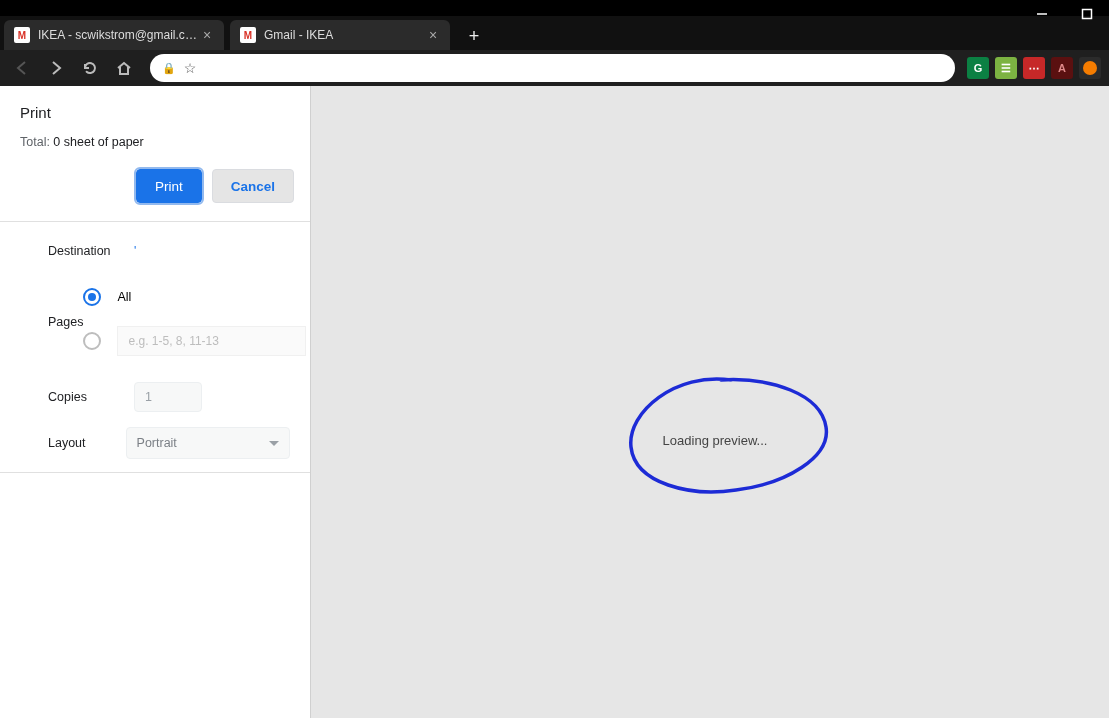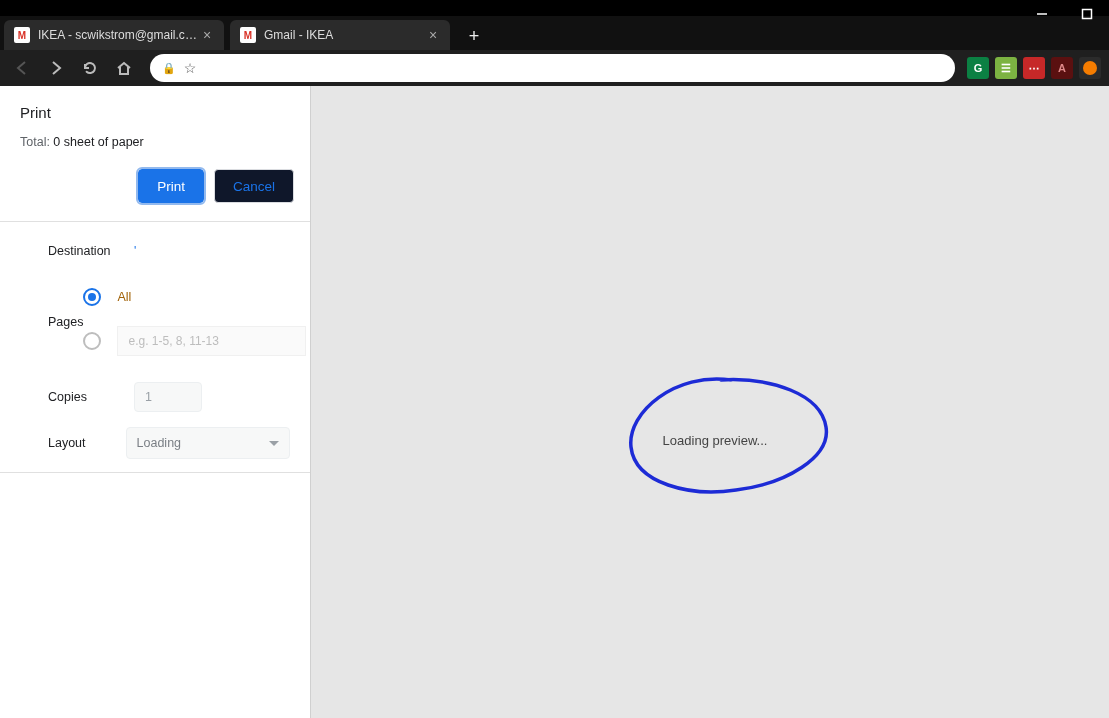--- a/index.html
+++ b/index.html
@@ -41,36 +41,36 @@
 
   
   .print-sidebar { width: 311px; height: 100%; background: #fff; border-right: 1px solid #d0d0d0; display: flex; flex-direction: column; font-size: 13px; color: #5f6368; }
   .ps-head { padding: 18px 20px 10px 20px; }
   .ps-title { font-size: 15px; color: #202124; margin-bottom: 14px; }
   .ps-total { font-size: 12.5px; color: #5f6368; }
   .ps-total b { color: #202124; font-weight: 500; }
   .ps-actions { display: flex; justify-content: flex-end; gap: 10px; padding: 10px 16px 18px 16px; }
   .btn { height: 34px; padding: 0 18px; border-radius: 4px; font-size: 13.5px; display: flex; align-items: center; justify-content: center; cursor: pointer; }
   .btn-primary { background: #1a73e8; color: #fff; border: 1px solid #1a73e8; outline: 2px solid #92b9ee; outline-offset: 0; }
-  .btn-secondary { background: #0f172a; color: #1a73e8; border: 1px solid #dadce0; }
+  .btn-secondary { background: #e5e5e5; color: #1a73e8; border: 1px solid #dadce0; font-weight: bold; }
   .ps-divider { height: 1px; background: #e0e0e0; }
 
   .ps-body { padding: 6px 20px; }
   .ps-row { display: flex; align-items: center; min-height: 46px; }
   .ps-row.align-top { align-items: center; padding-top: 14px; min-height: 0; margin-bottom: 18px; }
   .ps-label { width: 86px; color: #202124; font-size: 12.5px; margin-left: 28px; }
   .ps-value { flex: 1; color: #5f6368; font-size: 12.5px; }
   .dest-text { color: #1a73e8; font-size: 12px; }
 
   .radio-stack { display: flex; flex-direction: column; gap: 20px; }
   .radio-line { display: flex; align-items: center; gap: 16px; }
   .radio { width: 18px; height: 18px; border-radius: 50%; border: 2px solid #bdbdbd; display: flex; align-items: center; justify-content: center; }
   .radio.checked { border-color: #1a73e8; }
   .radio.checked::after { content: ""; width: 8px; height: 8px; border-radius: 50%; background: #1a73e8; }
-  .radio-label { color: #a16207; font-size: 12.5px; }
+  .radio-label { color: #000000; font-size: 12.5px; }
   .range-input { width: 189px; height: 30px; border: 1px solid #f0f0f0; background: #fafafa; border-radius: 0; padding: 0 10px; font-size: 12px; color: #bdbdbd; display: flex; align-items: center; }
 
   .num-input { width: 68px; height: 30px; border: 1px solid #eceff1; background: #f7f8f8; border-radius: 4px; padding: 0 10px; font-size: 12.5px; color: #9aa0a6; display: flex; align-items: center; }
 
   .select { width: 180px; height: 32px; border: 1px solid #eceff1; background: #f7f8f8; border-radius: 4px; padding: 0 10px; font-size: 12.5px; color: #7a7f85; display: flex; align-items: center; justify-content: space-between; }
   .chev { width: 0; height: 0; border-left: 5px solid transparent; border-right: 5px solid transparent; border-top: 5px solid #9aa0a6; }
 
   .more-row { display: flex; align-items: center; justify-content: space-between; padding: 16px 20px; color: #5f6368; font-size: 12.5px; }
   .more-row .chev-down { transform: rotate(0); }
 
@@ -182,21 +182,21 @@
       </div>
 
       <div class="ps-row">
         <div class="ps-label">Copies</div>
         <div class="num-input">1</div>
       </div>
 
       <div class="ps-row">
         <div class="ps-label">Layout</div>
         <div class="select">
-          <span>Loading</span>
+          <span>Portrait</span>
           <span class="chev"></span>
         </div>
       </div>
 
     </div>
 
     <div class="ps-divider"></div>
   </div>
 
   <div class="preview">

